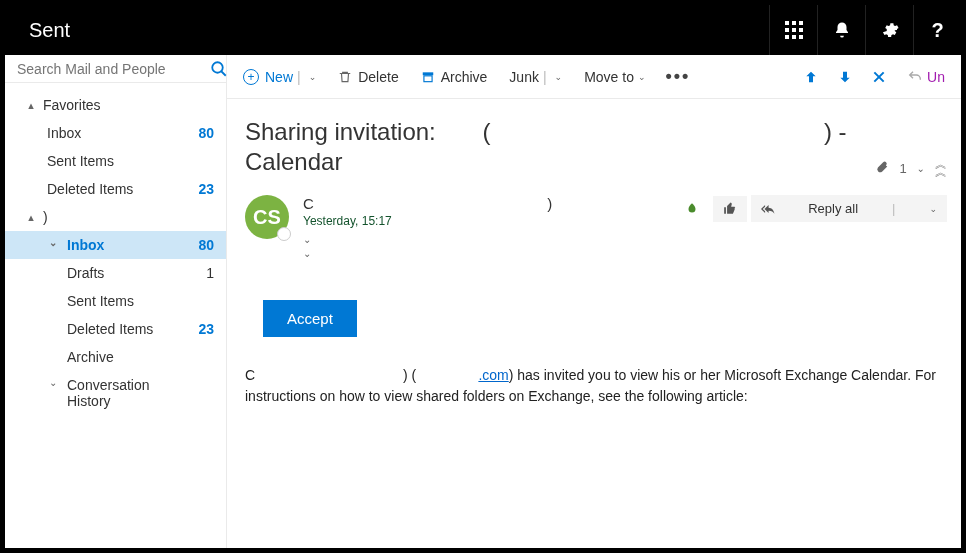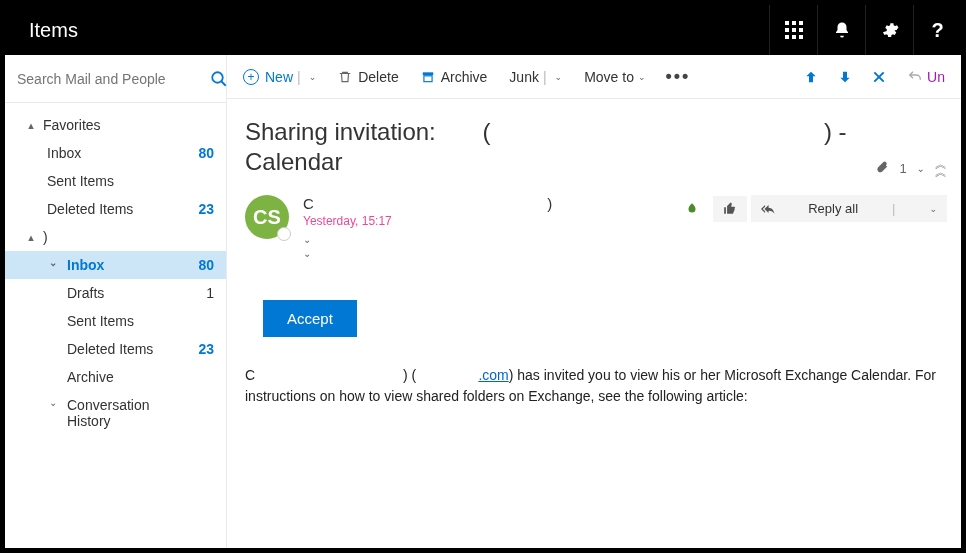--- a/index.html
+++ b/index.html
@@ -8,21 +8,21 @@
 
 .titlebar { height: 50px; background: #000; display: flex; align-items: center; justify-content: space-between; color: #fff; }
 .titlebar-left { display: flex; align-items: center; padding-left: 24px; font-size: 20px; font-weight: 400; }
 .titlebar-right { display: flex; height: 100%; }
 .tb-btn { width: 48px; height: 50px; display: flex; align-items: center; justify-content: center; cursor: pointer; border-left: 1px solid #222; }
 .tb-btn svg { fill: #fff; }
 
 .mainrow { flex: 1; display: flex; overflow: hidden; }
 
 .sidebar { width: 222px; border-right: 1px solid #eaeaea; display: flex; flex-direction: column; background: #fff; }
-.searchrow { display: flex; align-items: center; height: 48px; border-bottom: 1px solid #eaeaea; }
+.searchrow { display: flex; align-items: center; height: 28px; border-bottom: 1px solid #eaeaea; }
 .searchrow input { flex: 1; border: none; outline: none; padding: 0 12px; font-size: 14px; color: #333; background: transparent; }
 .searchrow .searchbtn { width: 36px; height: 100%; display: flex; align-items: center; justify-content: center; color: #0078d4; cursor: pointer; }
 
 .folderlist { flex: 1; overflow-y: auto; padding-top: 8px; }
 .fgroup-header { display: flex; align-items: center; padding: 6px 8px 6px 18px; font-size: 14px; color: #333; cursor: pointer; }
 .fgroup-header .chev { width: 16px; display: inline-flex; justify-content: center; margin-right: 4px; color: #666; font-size: 11px; }
 .fitem { display: flex; align-items: center; padding: 6px 12px 6px 42px; font-size: 14px; color: #333; cursor: pointer; justify-content: space-between; }
 .fitem.sub { padding-left: 62px; }
 .fitem.selected { background: #cde6f7; color: #0078d4; font-weight: 600; }
 .fitem .count { color: #0078d4; font-weight: 600; min-width: 24px; text-align: right; }
@@ -45,21 +45,21 @@
 .subjrow { display: flex; align-items: flex-end; justify-content: space-between; }
 .subject { font-size: 24px; font-weight: 300; color: #333; line-height: 1.25; max-width: 620px; }
 .subj-right { display: flex; align-items: center; gap: 10px; color: #666; font-size: 13px; }
 .attach-ic svg { width: 14px; height: 14px; fill: #666; }
 
 .msg-meta { display: flex; margin-top: 18px; align-items: flex-start; }
 .avatar { width: 44px; height: 44px; border-radius: 50%; background: #7cb342; color: #fff; display: flex; align-items: center; justify-content: center; font-size: 20px; font-weight: 600; position: relative; }
 .avatar .presence { position: absolute; bottom: -2px; right: -2px; width: 14px; height: 14px; border-radius: 50%; background: #fff; border: 1px solid #ccc; }
 .meta-text { margin-left: 14px; flex: 1; }
 .meta-from { font-size: 15px; color: #333; }
-.meta-time { font-size: 12px; color: #ec4899; margin-top: 2px; }
+.meta-time { font-size: 12px; color: #14532d; margin-top: 2px; }
 .meta-expand { color: #666; font-size: 12px; margin-top: 4px; cursor: pointer; }
 .meta-actions { display: flex; gap: 4px; align-items: center; }
 .meta-actions .mbtn { padding: 5px 9px; border: 1px solid transparent; cursor: pointer; display: inline-flex; align-items: center; font-size: 13px; color: #333; gap: 28px; }
 .meta-actions .mbtn.boxed { background: #f4f4f4; }
 .meta-actions .mbtn svg { width: 14px; height: 14px; }
 .meta-actions .plant { color: #4a8b2c; }
 
 .accept-btn { background: #0078d4; color: #fff; border: none; padding: 10px 24px; font-size: 15px; cursor: pointer; margin-top: 40px; margin-left: 18px; }
 
 .bodytext { font-size: 14px; color: #222; margin-top: 28px; line-height: 1.5; }
@@ -67,21 +67,21 @@
 .bodytext .linkpart { color: #0066cc; text-decoration: underline; }
 
 .dblchev { color: #888; font-size: 12px; cursor: pointer; line-height: 0.6; }
 </style>
 </head>
 <body>
 
 <div class="window">
 
   <div class="titlebar">
-    <div class="titlebar-left">Items</div>
+    <div class="titlebar-left">Sent</div>
     <div class="titlebar-right">
       <div class="tb-btn">
         <svg width="18" height="18" viewBox="0 0 18 18">
             <rect x="0" y="0" width="4" height="4"></rect>
             <rect x="7" y="0" width="4" height="4"></rect>
             <rect x="14" y="0" width="4" height="4"></rect>
             <rect x="0" y="7" width="4" height="4"></rect>
             <rect x="7" y="7" width="4" height="4"></rect>
             <rect x="14" y="7" width="4" height="4"></rect>
             <rect x="0" y="14" width="4" height="4"></rect>

